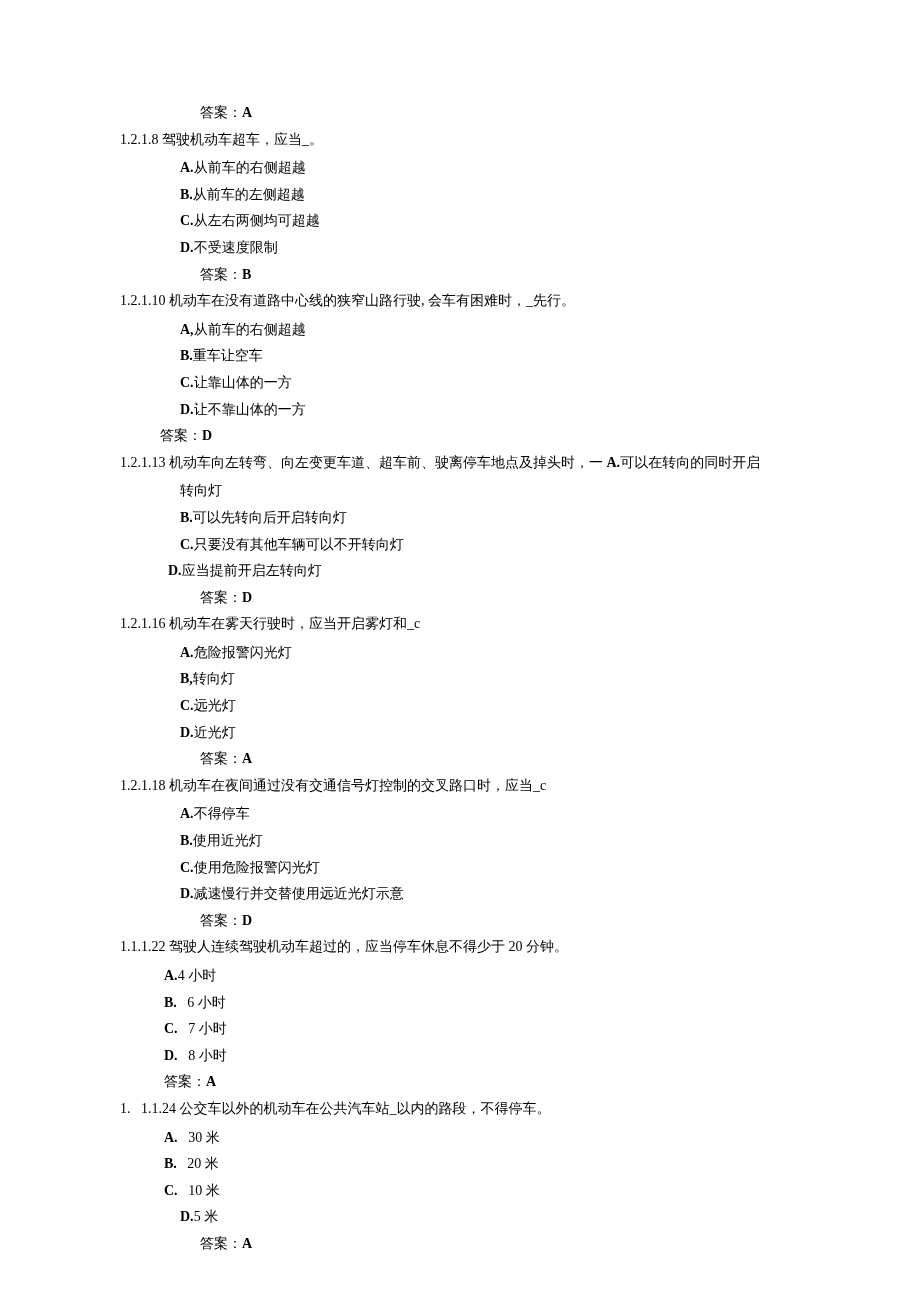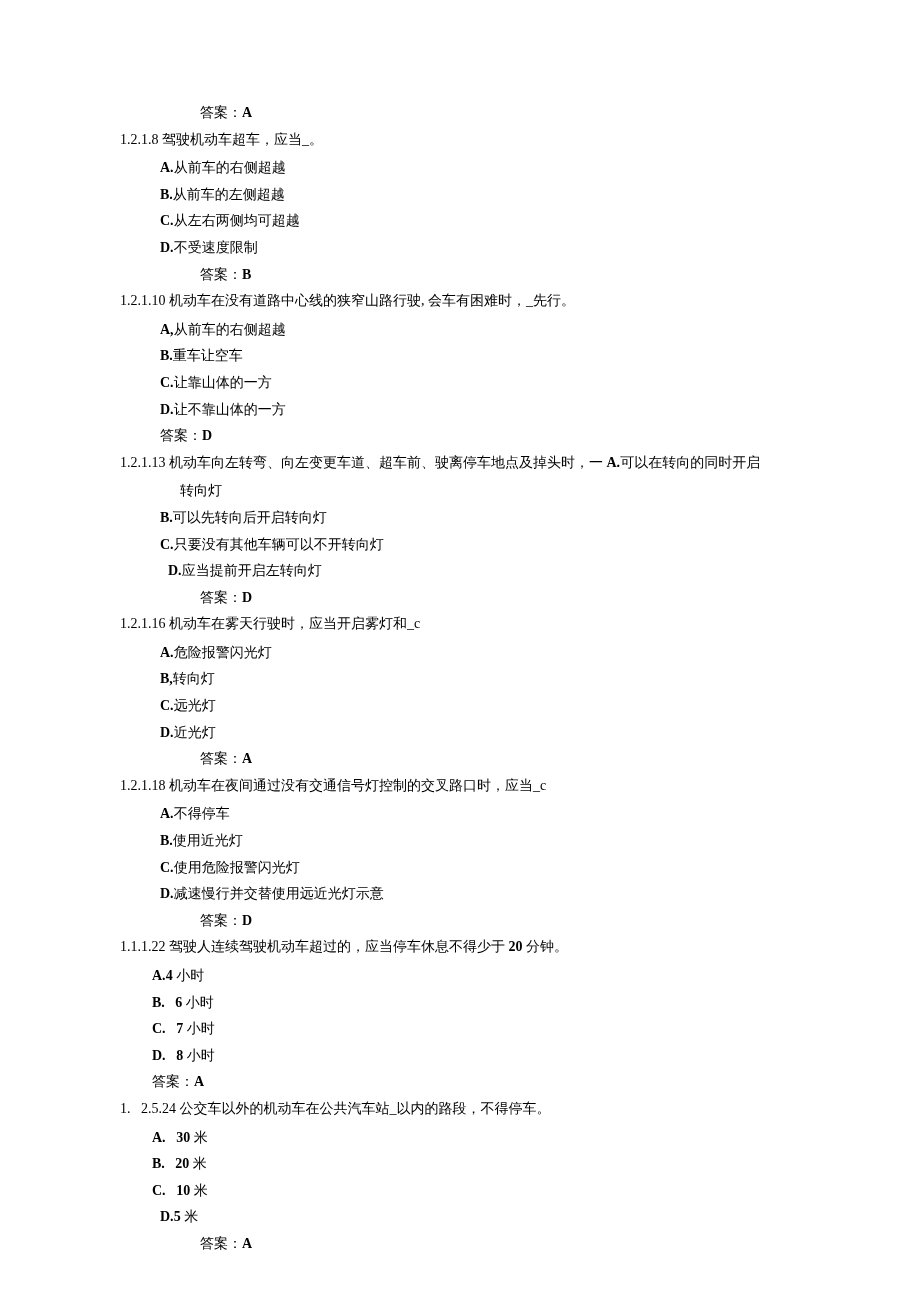--- a/index.html
+++ b/index.html
@@ -8,29 +8,29 @@
     line-height: 1.9;
     color: #000;
     background: #fff;
     margin: 0;
     padding: 100px 120px 60px 120px;
     width: 920px;
     box-sizing: border-box;
   }
   .question { margin-bottom: 2px; }
   .q-number { font-weight: normal; }
-  .opt { margin-left: 40px; }
+  .opt { margin-left: 60px; }
   .opt-letter { font-weight: bold; }
   .opt-indent2 { margin-left: 48px; }
-  .opt-indent3 { margin-left: 32px; }
+  .opt-indent3 { margin-left: 44px; }
   .answer { margin-left: 40px; }
   .answer-indent { margin-left: 80px; }
   .answer-val { font-weight: bold; }
   .q-cont { margin-left: 60px; }
-  .bold { font-weight: bold; text-align: right; }
+  .bold { font-weight: normal; text-align: right; }
 </style>
 </head>
 <body>
 
 <div class="answer-indent">
   <span>答案：</span><span class="answer-val">A</span>
 </div>
 
 <div class="question">
   <span class="q-number">1.2.1.8</span><span> 驾驶机动车超车，应当_。</span>
@@ -92,21 +92,21 @@
 </div>
 <div class="opt-indent3"><span class="opt-letter">A.</span><span class="bold">4</span><span> 小时</span></div>
 <div class="opt-indent3"><span class="opt-letter">B.&nbsp;&nbsp;&nbsp;</span><span class="bold">6</span><span> 小时</span></div>
 <div class="opt-indent3"><span class="opt-letter">C.&nbsp;&nbsp;&nbsp;</span><span class="bold">7</span><span> 小时</span></div>
 <div class="opt-indent3"><span class="opt-letter">D.&nbsp;&nbsp;&nbsp;</span><span class="bold">8</span><span> 小时</span></div>
 <div class="opt-indent3">
   <span>答案：</span><span class="answer-val">A</span>
 </div>
 
 <div class="question">
-  <span class="q-number">1.</span><span>&nbsp;&nbsp;&nbsp;</span><span class="q-number">2.5.24</span><span> 公交车以外的机动车在公共汽车站_以内的路段，不得停车。</span>
+  <span class="q-number">1.</span><span>&nbsp;&nbsp;&nbsp;</span><span class="q-number">1.1.24</span><span> 公交车以外的机动车在公共汽车站_以内的路段，不得停车。</span>
 </div>
 <div class="opt-indent3"><span class="opt-letter">A.&nbsp;&nbsp;&nbsp;</span><span class="bold">30</span><span> 米</span></div>
 <div class="opt-indent3"><span class="opt-letter">B.&nbsp;&nbsp;&nbsp;</span><span class="bold">20</span><span> 米</span></div>
 <div class="opt-indent3"><span class="opt-letter">C.&nbsp;&nbsp;&nbsp;</span><span class="bold">10</span><span> 米</span></div>
 <div class="opt"><span class="opt-letter">D.</span><span class="bold">5</span><span> 米</span></div>
 <div class="answer-indent">
   <span>答案：</span><span class="answer-val">A</span>
 </div>
 
 </body></html>

